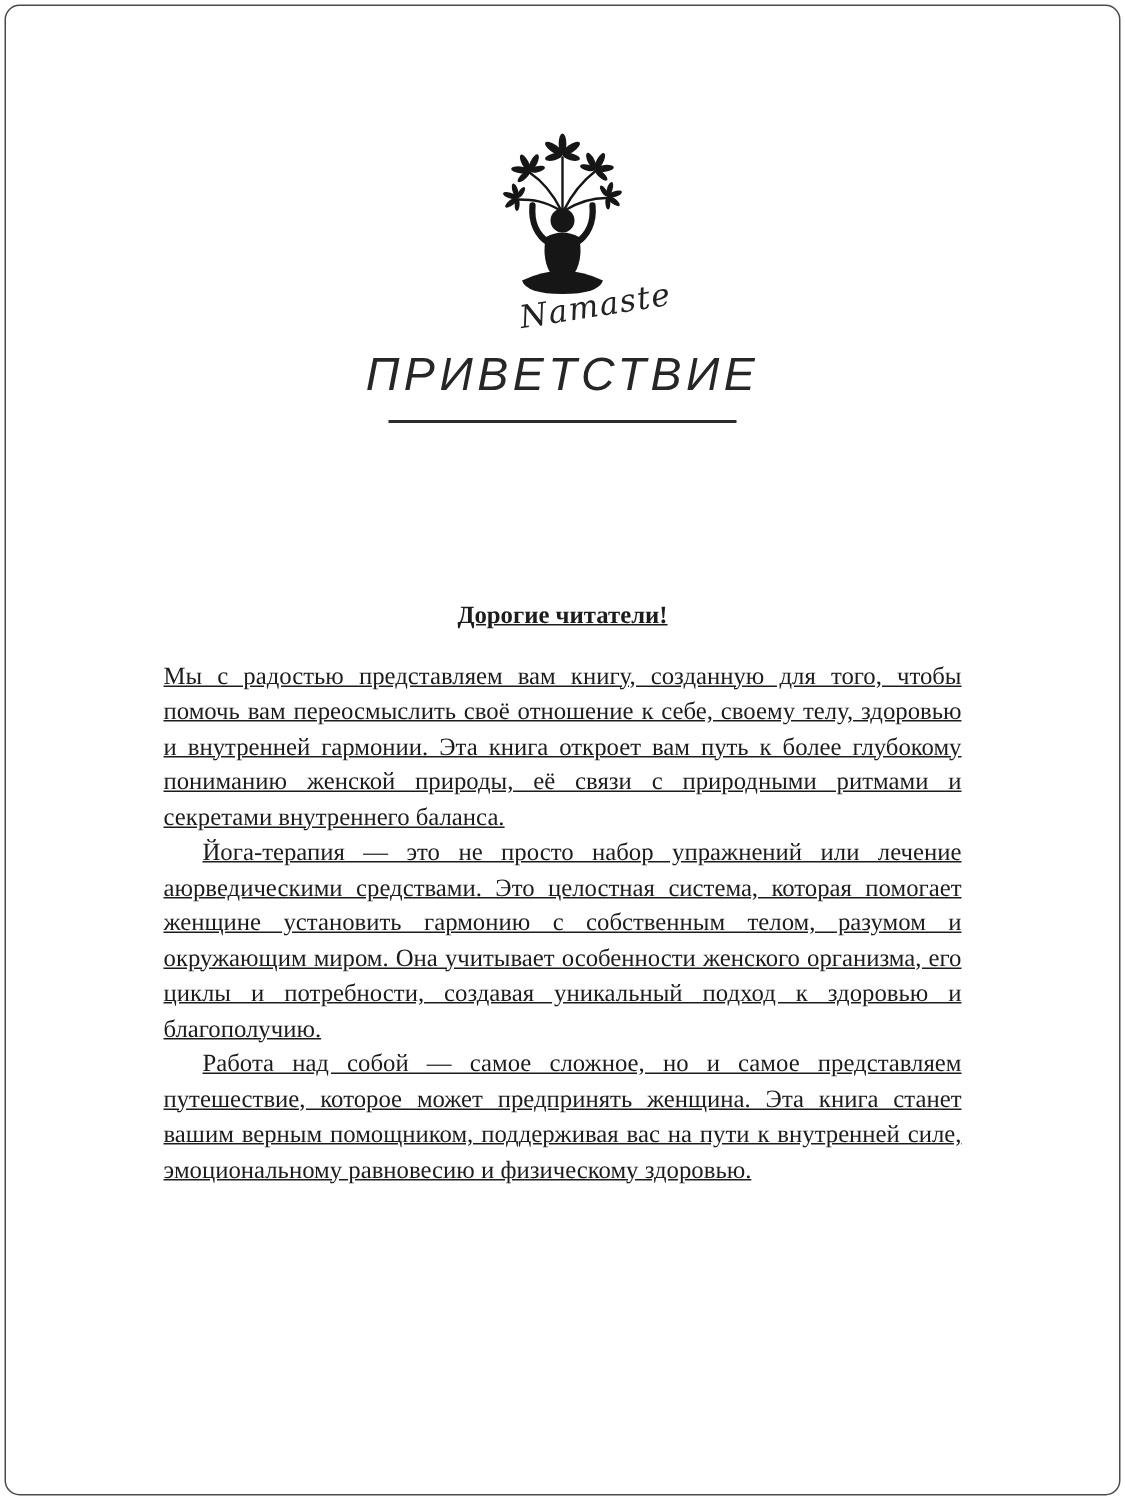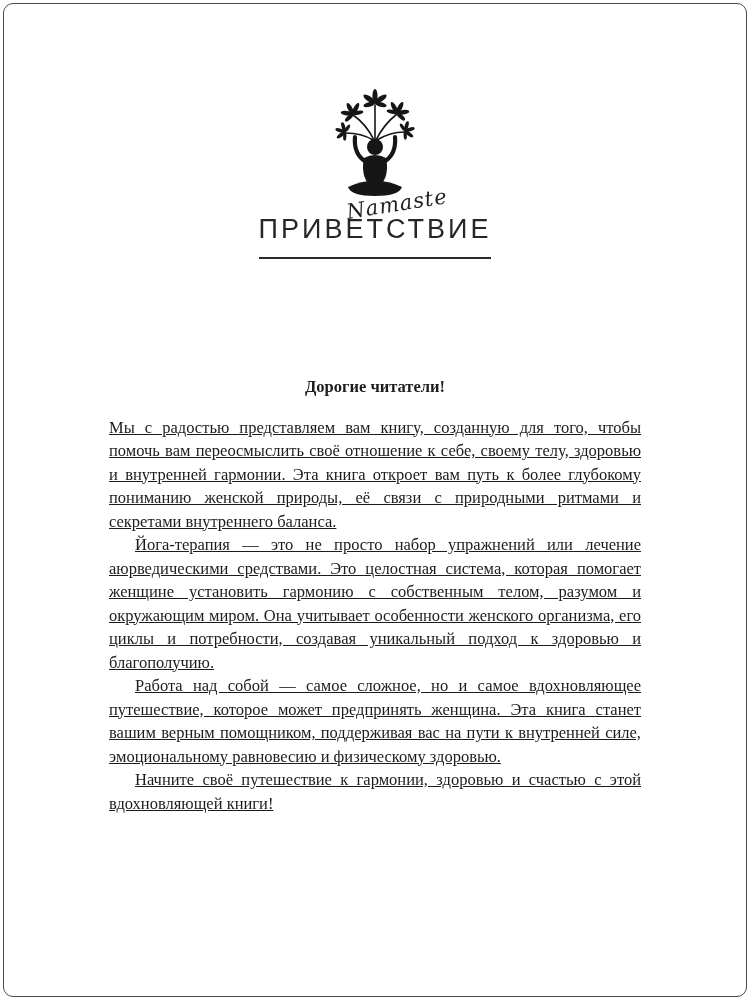--- a/index.html
+++ b/index.html
@@ -33,47 +33,49 @@
     bottom: -16px;
     font-family: "DejaVu Serif", serif;
     font-style: italic;
     font-size: 21px;
     color: #222222;
     letter-spacing: 1px;
     transform: rotate(-9deg);
     white-space: nowrap;
   }
   .title {
-    margin-top: 14px;
+    margin-top: 32px;
     text-align: center;
     font-family: "Liberation Sans", sans-serif;
     font-weight: 400;
-    font-size: 27px;
+    font-size: 31px;
     letter-spacing: 3px;
     color: #262626;
+    font-style: italic;
   }
   .title-rule {
     width: 232px;
     height: 2px;
     background: #2b2b2b;
     margin: 12px auto 0;
   }
   .content {
     width: 532px;
     margin: 116px auto 0;
     font-size: 16.5px;
     line-height: 23.5px;
     text-align: justify;
     hyphens: auto;
     -webkit-hyphens: auto;
   }
   .greeting {
     text-align: center;
     font-weight: bold;
     margin-bottom: 17px;
+    text-decoration: underline;
   }
   .para { text-indent: 26px; text-decoration: underline; }
   .para.first { text-indent: 0; }
 </style>
 </head>
 <body>
 
 <div class="page">
   <div class="frame"></div>
 
@@ -116,16 +118,15 @@
     <div class="logo-caption">Namaste</div>
   </div>
 
   <h1 class="title">ПРИВЕТСТВИЕ</h1>
   <div class="title-rule"></div>
 
   <div class="content">
     <p class="greeting">Дорогие читатели!</p>
     <p class="para first">Мы с радостью представляем вам книгу, созданную для того, чтобы помочь вам переосмыслить своё отношение к себе, своему телу, здоровью и внутренней гармонии. Эта книга откроет вам путь к более глубокому пониманию женской природы, её связи с природными ритмами и секретами внутреннего баланса.</p>
     <p class="para">Йога-терапия — это не просто набор упражнений или лечение аюрведическими средствами. Это целостная система, которая помогает женщине установить гармонию с собственным телом, разумом и окружающим миром. Она учитывает особенности женского организма, его циклы и потребности, создавая уникальный подход к здоровью и благополучию.</p>
-    <p class="para">Работа над собой — самое сложное, но и самое вдохновляющее путешествие, которое может предпринять женщина. Эта книга станет вашим верным помощником, поддерживая вас на пути к внутренней силе, эмоциональному равновесию и физическому здоровью.</p>
-    <p class="para">Начните своё путешествие к гармонии, здоровью и счастью с этой вдохновляющей книги!</p>
+    <p class="para">Работа над собой — самое сложное, но и самое представляем путешествие, которое может предпринять женщина. Эта книга станет вашим верным помощником, поддерживая вас на пути к внутренней силе, эмоциональному равновесию и физическому здоровью.</p>
   </div>
 </div>
 
 </body></html>

